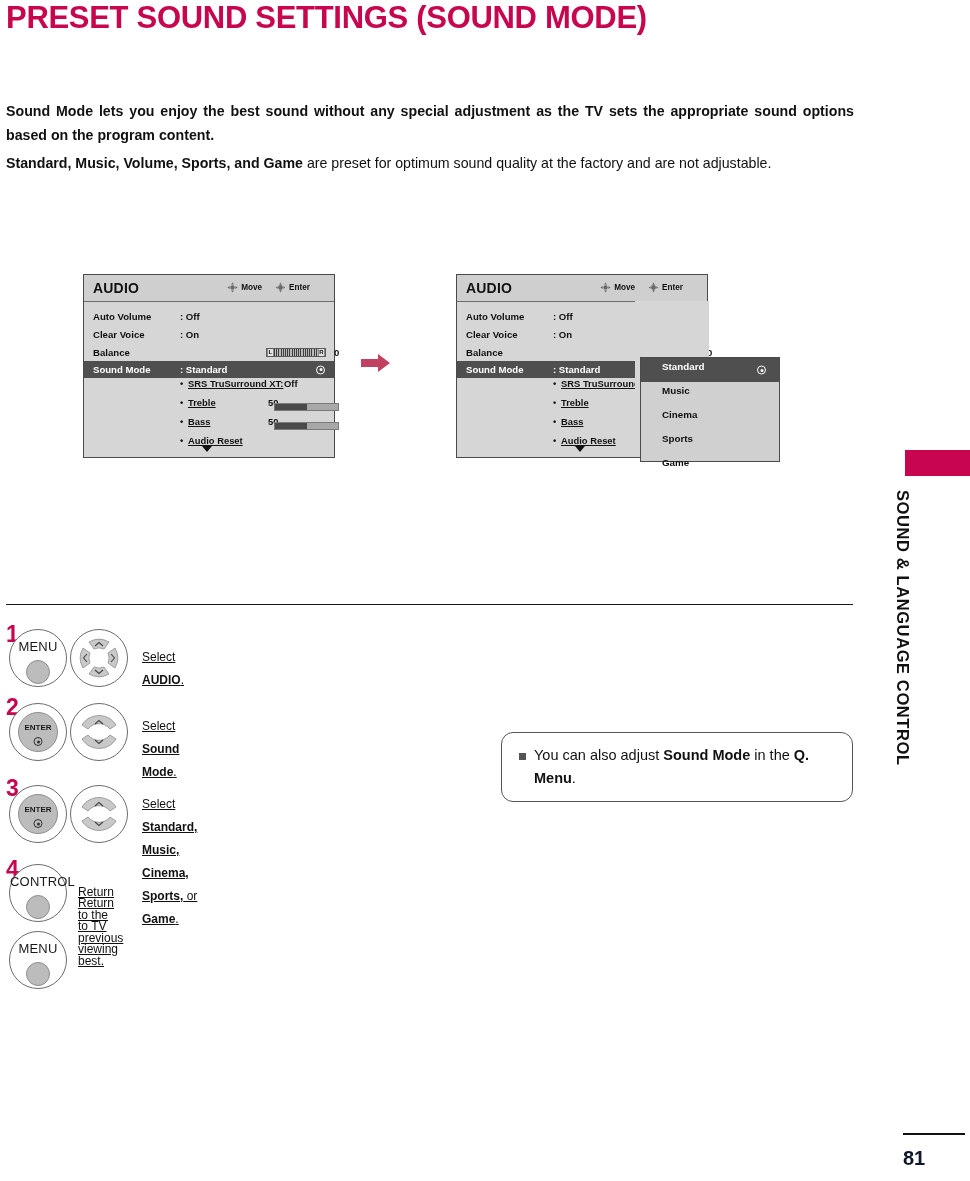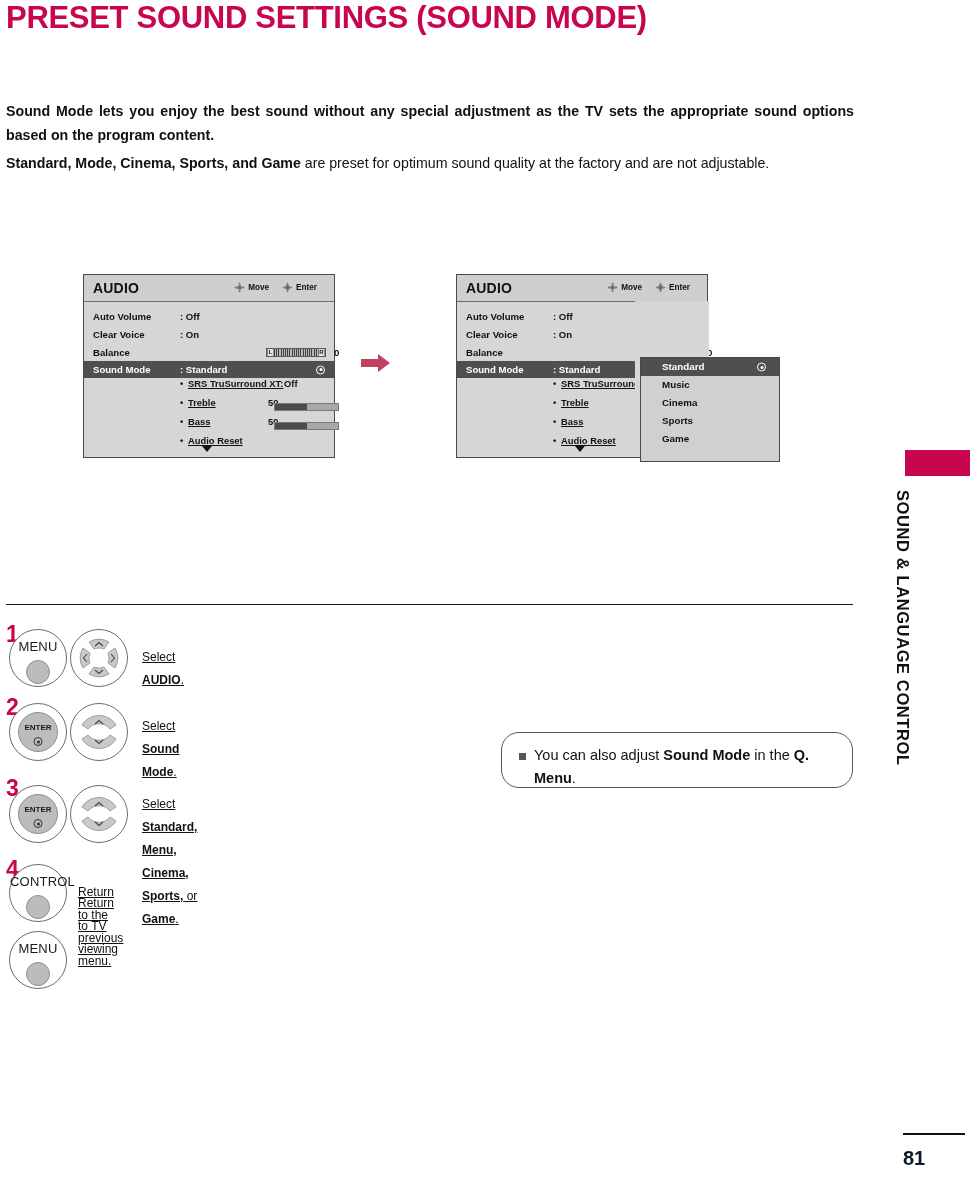--- a/index.html
+++ b/index.html
@@ -62,21 +62,21 @@
   .osd-title {
     position: absolute;
     left: 9px; top: 5px;
     font-size: 14px;
     font-weight: bold;
     color: #111;
     letter-spacing: 0.2px;
   }
   .hint-group {
     position: absolute;
-    right: 17px; top: 7px;
+    right: 24px; top: 7px;
     display: flex;
     align-items: center;
     gap: 3px;
     font-size: 8.2px;
     font-weight: bold;
   }
   .hint-group .sep { width: 7px; }
   .dpad-icon {
     width: 11px; height: 11px;
     position: relative;
@@ -205,21 +205,21 @@
     position: absolute;
     left: 640px; top: 357px;
     width: 140px; height: 105px;
     background: #d0d0d0;
     border: 1px solid #4a4a4a;
     box-sizing: border-box;
     z-index: 5;
   }
   .dd-item {
     position: relative;
-    height: 18px;
+    height: 24px;
     line-height: 18px;
     padding-left: 21px;
     font-size: 9.8px;
     font-weight: bold;
     color: #111;
   }
   .dd-item.selected {
     background: #4f4f4f;
     color: #ffffff;
   }
@@ -332,23 +332,23 @@
     line-height: 23px;
     color: #111;
     text-decoration: underline;
   }
   .step-text b { font-weight: bold; }
 
   
   .note-box {
     position: absolute;
     left: 501px; top: 732px;
-    width: 352px; height: 56px;
+    width: 352px; height: 70px;
     border: 1px solid #555;
-    border-radius: 18px;
+    border-radius: 12px;
     box-sizing: border-box;
   }
   .note-bullet {
     position: absolute;
     left: 17px; top: 20px;
     width: 7px; height: 7px;
     background: #555;
   }
   .note-text {
     position: absolute;
@@ -392,21 +392,21 @@
     color: #0f172a;
   }
 </style>
 </head>
 <body>
 
 <div class="page-title">PRESET SOUND SETTINGS (SOUND MODE)</div>
 
 <div class="intro">
   <p>Sound Mode lets you enjoy the best sound without any special adjustment as the TV sets the appropriate sound options based on the program content.</p>
-  <p class="second"><span>Standard, Mode, Cinema, Sports, and Game</span><span class="nb"> are preset for optimum sound quality at the factory and are not adjustable.</span></p>
+  <p class="second"><span>Standard, Music, Volume, Sports, and Game</span><span class="nb"> are preset for optimum sound quality at the factory and are not adjustable.</span></p>
 </div>
 
 <div class="osd" id="osd-1">
   <div class="osd-header">
     <div class="osd-title">AUDIO</div>
     <div class="hint-group">
       <span class="dpad-icon">
         <svg width="11" height="11" viewBox="0 0 11 11">
           <circle cx="5.5" cy="5.5" r="2.2" fill="#6a6a6a"></circle>
           <polygon points="5.5,0.4 7,2.6 4,2.6" fill="#6a6a6a"></polygon>
@@ -633,29 +633,29 @@
   </div>
   <div class="nav-circle" style="left:70px; top:785px;">
     <svg width="56" height="56" viewBox="0 0 56 56">
       <path d="M11 21 A20 20 0 0 1 45 21 L39 25 A14 14 0 0 0 17 25 Z" fill="#c9c9c9" stroke="#8d8d8d" stroke-width="0.8"></path>
       <path d="M11 35 A20 20 0 0 0 45 35 L39 31 A14 14 0 0 1 17 31 Z" fill="#c9c9c9" stroke="#8d8d8d" stroke-width="0.8"></path>
       <path d="M24 20 L28 16.5 L32 20" fill="none" stroke="#444" stroke-width="1.1"></path>
       <path d="M24 36 L28 39.5 L32 36" fill="none" stroke="#444" stroke-width="1.1"></path>
     </svg>
   </div>
   <div class="step-text" style="left:142px; top:793px;">
-    <span>Select </span><b>Standard, Menu, Cinema, Sports,</b><span> or </span><b>Game</b><span>.</span>
+    <span>Select </span><b>Standard, Music, Cinema, Sports,</b><span> or </span><b>Game</b><span>.</span>
   </div>
 
   <div class="step-num" style="left:6px; top:858px;">4</div>
   <div class="btn-circle" style="left:9px; top:864px;">
     <div class="cap">CONTROL</div>
     <div class="knob"></div>
   </div>
-  <div class="step-text" style="left:78px; top:881px;">Return to the previous menu.</div>
+  <div class="step-text" style="left:78px; top:881px;">Return to the previous best.</div>
 
   <div class="btn-circle" style="left:9px; top:931px;">
     <div class="cap">MENU</div>
     <div class="knob"></div>
   </div>
   <div class="step-text" style="left:78px; top:892px;">Return to TV viewing</div>
 </div>
 
 <div class="note-box">
   <div class="note-bullet"></div>

